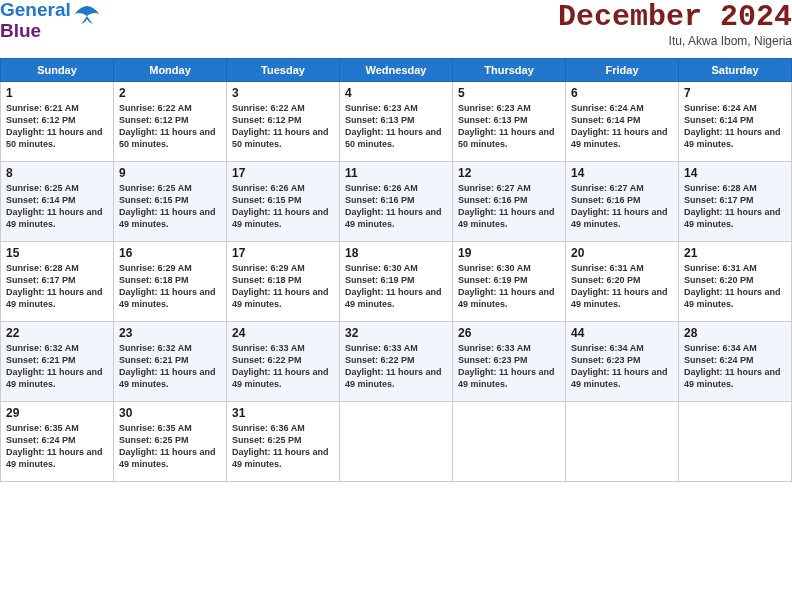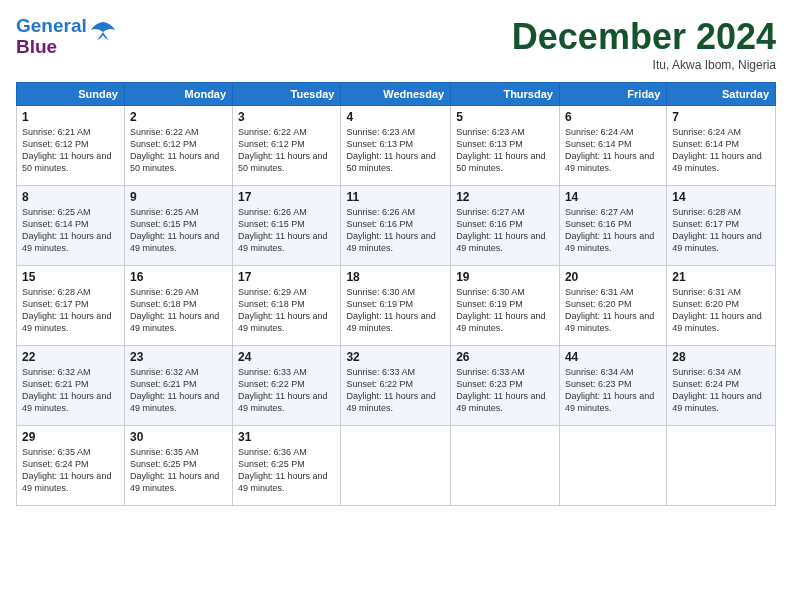--- a/index.html
+++ b/index.html
@@ -7,54 +7,54 @@
       font-family: Arial, sans-serif;
       background: #fff;
       width: 792px;
       height: 612px;
       overflow: hidden;
     }
     .page {
       width: 792px;
       height: 612px;
       background: #fff;
-      padding: 16px;
     }
     .header {
       display: flex;
       justify-content: space-between;
       align-items: flex-start;
       margin-bottom: 10px;
     }
     .logo {
       display: flex;
       flex-direction: column;
       align-items: flex-start;
     }
     .title-block {
       text-align: right;
     }
     .month-title {
-      font-size: 36px;
-      font-weight: bold;
-      color: #14532d;
+      font-size: 30px;
+      font-weight: bold;
+      color: #7f1d1d;
+      font-family: Liberation Mono, monospace;
     }
     .location {
       font-size: 12px;
       color: #444;
     }
     .calendar {
       width: 100%;
       border-collapse: collapse;
       font-size: 9.5px;
     }
     .calendar th {
       background: #2277cc;
       color: #fff;
-      text-align: right;
+      text-align: center;
       padding: 5px 6px;
       font-size: 11px;
       font-weight: bold;
       border: 1px solid #1a66bb;
     }
     .calendar td {
       border: 1px solid #ccc;
       vertical-align: top;
       padding: 4px 5px;
       width: 113px;
@@ -68,20 +68,21 @@
       font-size: 12px;
       font-weight: bold;
       color: #1a1a1a;
       display: block;
       margin-bottom: 2px;
     }
     .day-info {
       color: #333;
       font-size: 9px;
       line-height: 1.35;
+      font-weight: bold;
     }
     .empty-cell {
       background: #fff !important;
     }
   </style>
 </head>
 <body>
 
 <div class="page">
   <div class="header">

